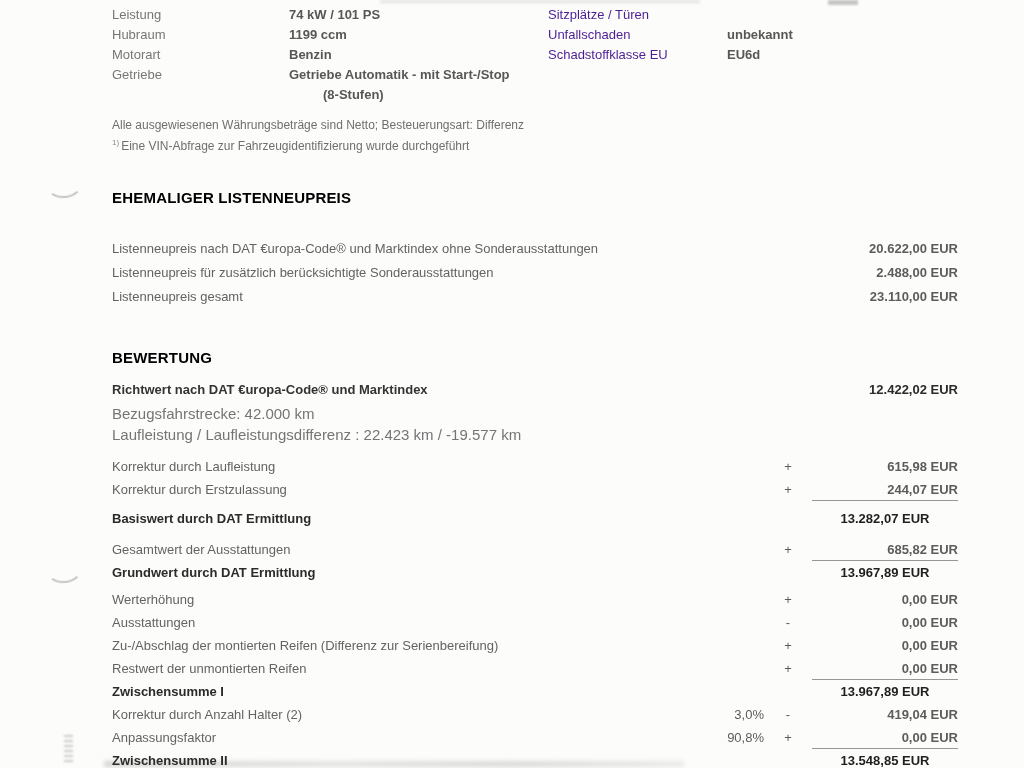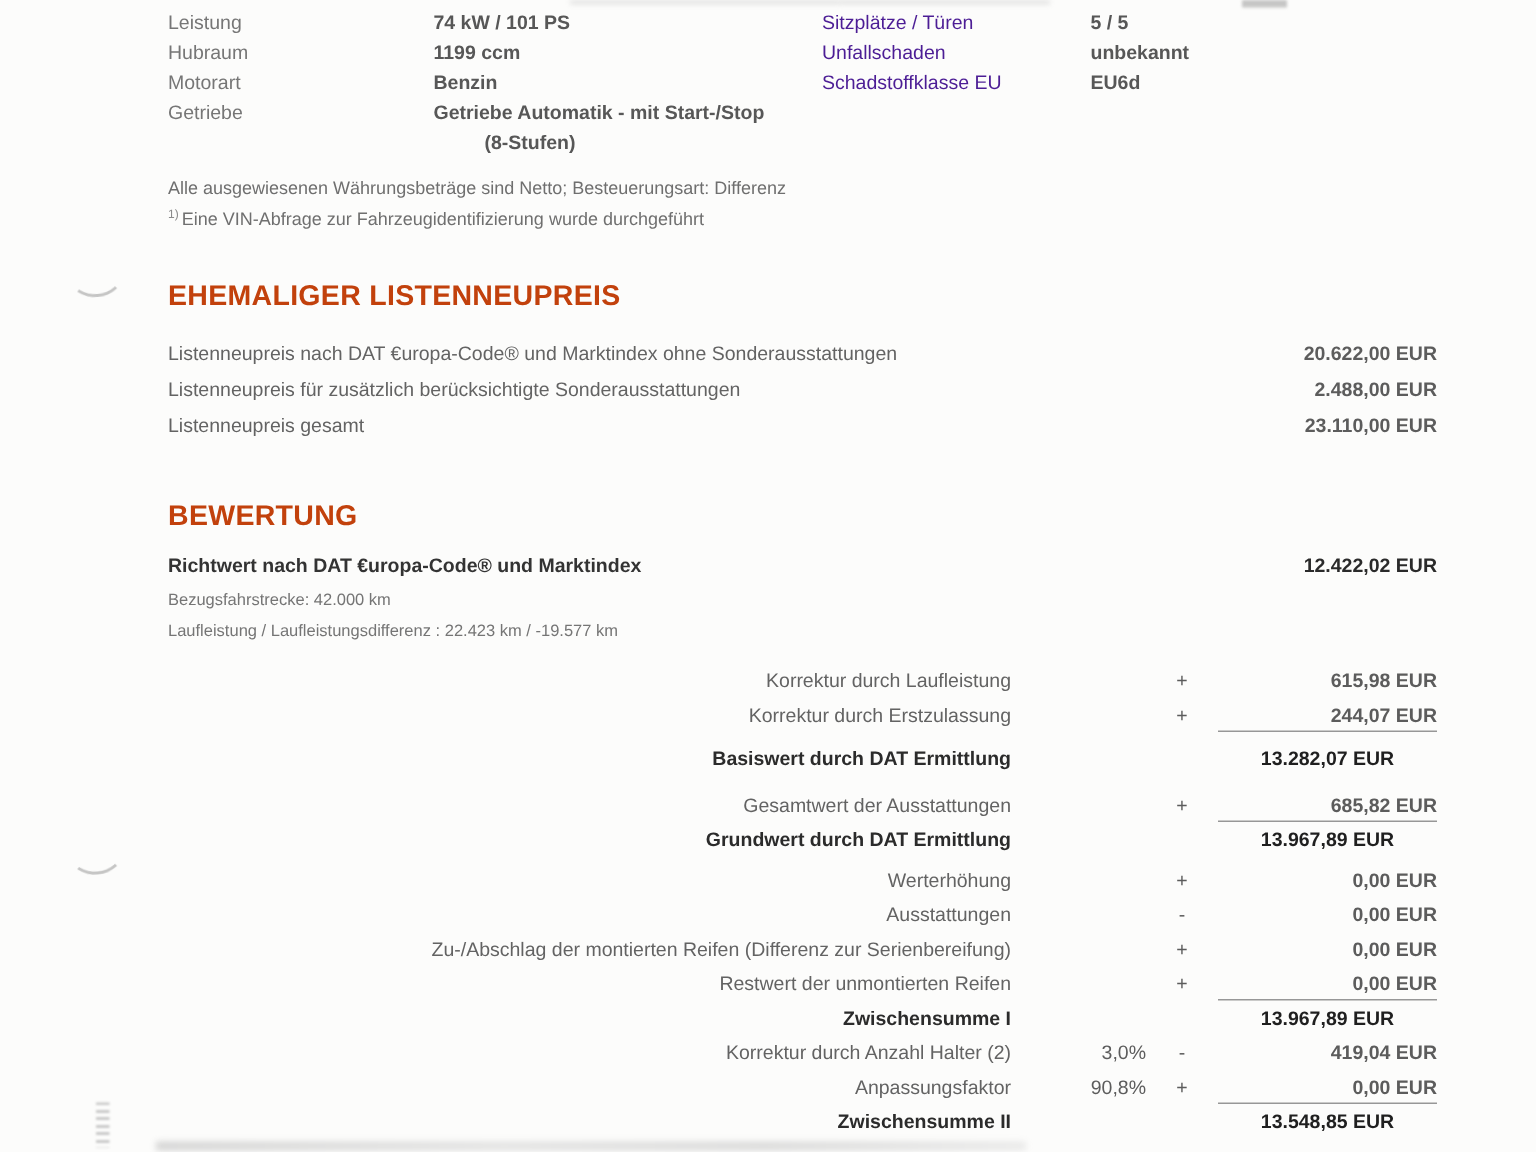--- a/index.html
+++ b/index.html
@@ -23,42 +23,42 @@
   .spec-l-value .line2 { display:block;margin-left:34px; }
   .spec-r-label { width:179px; color:#4c1d95; }
   .spec-r-value { flex:1; color:#575757; font-weight:700; }
 
   
   .notes { margin-top:12px; font-size:12px; color:#6f6f6f; line-height:17px; }
   .notes sup { font-size:8px; color:#8a8a8a; margin-right:2px; }
 
   
   .section-heading {
-    font-size:19px; font-weight:700; color:#c2410c;
+    font-size:15px; font-weight:700; color:#000000;
     letter-spacing:.2px; line-height:18px;
   }
   .h1 { margin-top:34px; }
   .h2 { margin-top:40px; }
 
   
-  .money-rows { margin-top:17px; }
+  .money-rows { margin-top:30px; }
   .money-row { display:flex; height:24px; line-height:24px; font-size:13px; }
   .money-label { flex:1; color:#636363; }
   .money-value { width:160px; text-align:right; color:#5c5c5c; font-weight:700; }
 
   
   .richtwert-row { display:flex; margin-top:13px; height:20px; line-height:20px; font-size:13px; }
   .richtwert-label { flex:1; font-weight:700; color:#333; }
   .richtwert-value { width:160px; text-align:right; font-weight:700; color:#2a2a2a; }
-  .subline { font-size:11px; color:#757575; line-height:21px; }
+  .subline { font-size:15px; color:#757575; line-height:21px; }
   .sub1 { margin-top:3px; }
 
   .detail-rows { margin-top:10px; }
   .detail-row { display:flex; height:23px; line-height:23px; font-size:13px; }
-  .d-label { flex:1; color:#636363;text-align:right; }
+  .d-label { flex:1; color:#636363; }
   .d-pct   { width:90px; text-align:right; color:#5c5c5c; }
   .d-sign  { width:48px; text-align:center; color:#5c5c5c; }
   .d-value { width:146px; text-align:right; color:#5c5c5c; font-weight:700; }
   .detail-row.bold .d-label { font-weight:700; color:#2b2b2b; }
   .detail-row.bold .d-value { color:#1f1f1f;text-align:center; }
   .detail-row.underline .d-value { border-bottom:1px solid #979797; }
   .gap6 { margin-top:6px; }
   .gap8 { margin-top:8px; }
   .gap4 { margin-top:4px; }
 
@@ -99,21 +99,20 @@
   <div class="margin-mark"></div>
   <div class="bottom-smudge"></div>
 
   <div class="content">
 
     <div class="specs">
       <div class="spec-row">
         <span class="spec-l-label">Leistung</span>
         <span class="spec-l-value">74 kW / 101 PS</span>
         <span class="spec-r-label">Sitzplätze / Türen</span>
-        <span class="spec-r-value">5 / 5</span>
       </div>
       <div class="spec-row">
         <span class="spec-l-label">Hubraum</span>
         <span class="spec-l-value">1199 ccm</span>
         <span class="spec-r-label">Unfallschaden</span>
         <span class="spec-r-value">unbekannt</span>
       </div>
       <div class="spec-row">
         <span class="spec-l-label">Motorart</span>
         <span class="spec-l-value">Benzin</span>

